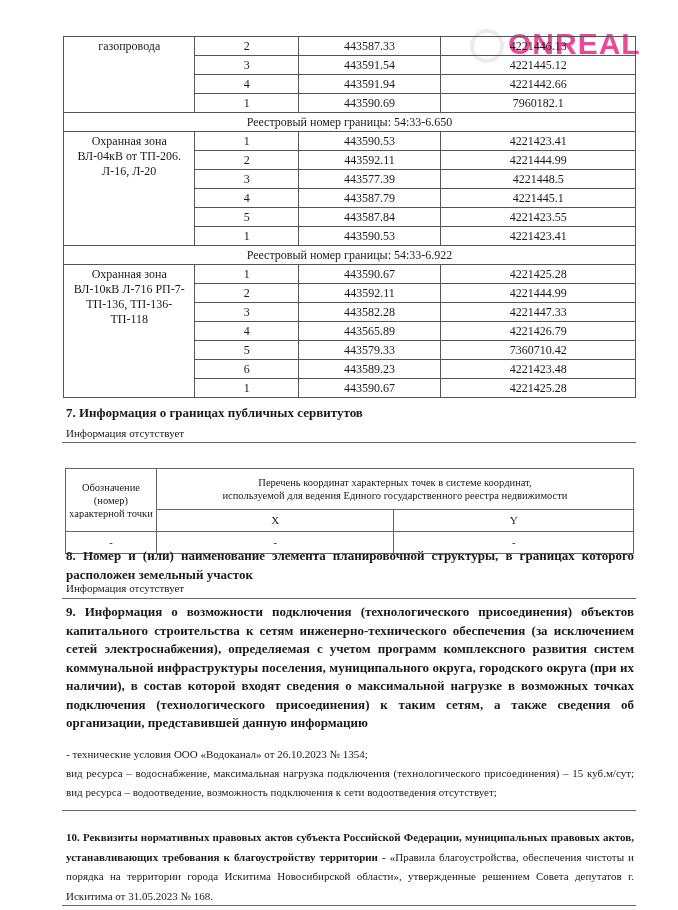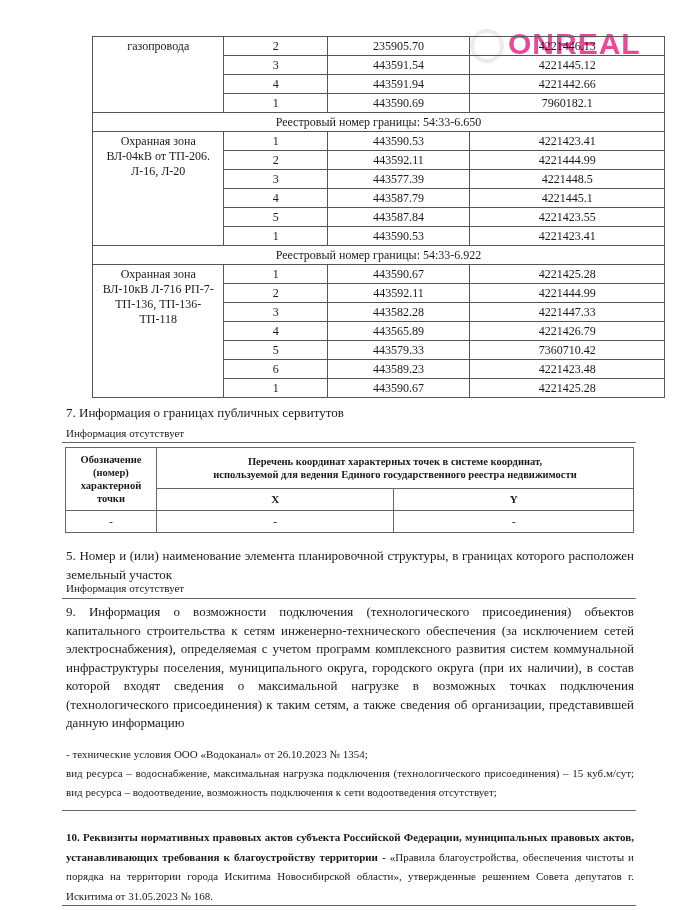--- a/index.html
+++ b/index.html
@@ -10,35 +10,35 @@
   .watermark {
     position: absolute; left: 470px; top: 22px; width: 200px; height: 44px;
     color: #ec4899; font-family: "Liberation Sans", sans-serif; font-weight: bold;
     font-size: 30px; letter-spacing: 1px; line-height: 44px; pointer-events: none;
   }
   .watermark .house {
     display: inline-block; width: 26px; height: 26px; border: 4px solid #ececec;
     border-radius: 50%; vertical-align: middle; margin-right: 4px;
   }
   table { border-collapse: collapse; position: absolute; }
-  table.coords { left: 63px; top: 36px; width: 573px; font-size: 12px; margin-left: 29px; }
+  table.coords { left: 63px; top: 36px; width: 573px; font-size: 12px; }
   table.coords td {
     border: 1px solid #555; height: 18px; padding: 0; text-align: center;
     line-height: 18px; vertical-align: middle;
   }
   table.coords td.label { vertical-align: top; line-height: 15px; padding: 2px 6px 0 6px; }
   table.coords td.reg { height: 18px; }
   .c1 { width: 131px; } .c2 { width: 103px; } .c3 { width: 142px; } .c4 { width: 194px; }
   .section-head {
-    position: absolute; left: 66px; width: 568px; font-weight: normal; font-size: 13px;
+    position: absolute; left: 66px; width: 568px; font-weight: bold; font-size: 13px;
     line-height: 19px; text-align: justify;
   }
   .plain { position: absolute; left: 66px; width: 568px; font-size: 11px; line-height: 18px; }
   .rule { position: absolute; left: 62px; width: 574px; height: 0; border-top: 1.5px solid #666; }
-  table.serv { left: 65px; top: 447px; width: 569px; font-size: 10.5px; font-weight: bold; }
+  table.serv { left: 65px; top: 468px; width: 569px; font-size: 10.5px; }
   table.serv td { border: 1px solid #666; text-align: center; vertical-align: middle; padding: 0; line-height: 13px; }
   .justify { text-align: justify; text-align-last: left; }
   .bold { font-weight: bold; }
 </style>
 </head>
 <body>
 
 <div class="watermark">
   <span class="house"></span><span>ONREAL</span>
 </div>
@@ -48,21 +48,21 @@
       <col class="c1">
       <col class="c2">
       <col class="c3">
       <col class="c4">
     </colgroup>
   <tbody>
 
     <tr>
       <td class="label" rowspan="4">газопровода</td>
       <td>2</td>
-      <td>235905.70</td>
+      <td>443587.33</td>
       <td>4221446.13</td>
     </tr>
     <tr>
       <td>3</td>
       <td>443591.54</td>
       <td>4221445.12</td>
     </tr>
     <tr>
       <td>4</td>
       <td>443591.94</td>
@@ -174,21 +174,21 @@
     <td style="height:21px; font-size:11px;">Y</td>
   </tr>
   <tr>
     <td style="height:21px;">-</td>
     <td>-</td>
     <td>-</td>
   </tr>
 </tbody>
   </table>
 
-<div class="section-head justify" style="top:546px;">5. Номер и (или) наименование элемента планировочной структуры, в границах которого расположен земельный участок</div>
+<div class="section-head justify" style="top:546px;">8. Номер и (или) наименование элемента планировочной структуры, в границах которого расположен земельный участок</div>
 <div class="plain" style="top:579px;">Информация отсутствует</div>
 <div class="rule" style="top:598px;"></div>
 
 <div class="section-head justify" style="top:603px; line-height:18.5px;">9. Информация о возможности подключения (технологического присоединения) объектов капитального строительства к сетям инженерно-технического обеспечения (за исключением сетей электроснабжения), определяемая с учетом программ комплексного развития систем коммунальной инфраструктуры поселения, муниципального округа, городского округа (при их наличии), в состав которой входят сведения о максимальной нагрузке в возможных точках подключения (технологического присоединения) к таким сетям, а также сведения об организации, представившей данную информацию</div>
 <div class="plain" style="top:745px;">- технические условия ООО «Водоканал» от 26.10.2023 № 1354;</div>
 <div class="plain justify" style="top:764px; line-height:19px;">вид ресурса – водоснабжение, максимальная нагрузка подключения (технологического присоединения) – 15 куб.м/сут; вид ресурса – водоотведение, возможность подключения к сети водоотведения отсутствует;</div>
 <div class="rule" style="top:810px;"></div>
 
 <div class="plain justify" style="top:828px; line-height:19.5px;"><span class="bold">10. Реквизиты нормативных правовых актов субъекта Российской Федерации, муниципальных правовых актов, устанавливающих требования к благоустройству территории -</span><span> «Правила благоустройства, обеспечения чистоты и порядка на территории города Искитима Новосибирской области», утвержденные решением Совета депутатов г. Искитима от 31.05.2023 № 168.</span></div>
 <div class="rule" style="top:905px;"></div>

